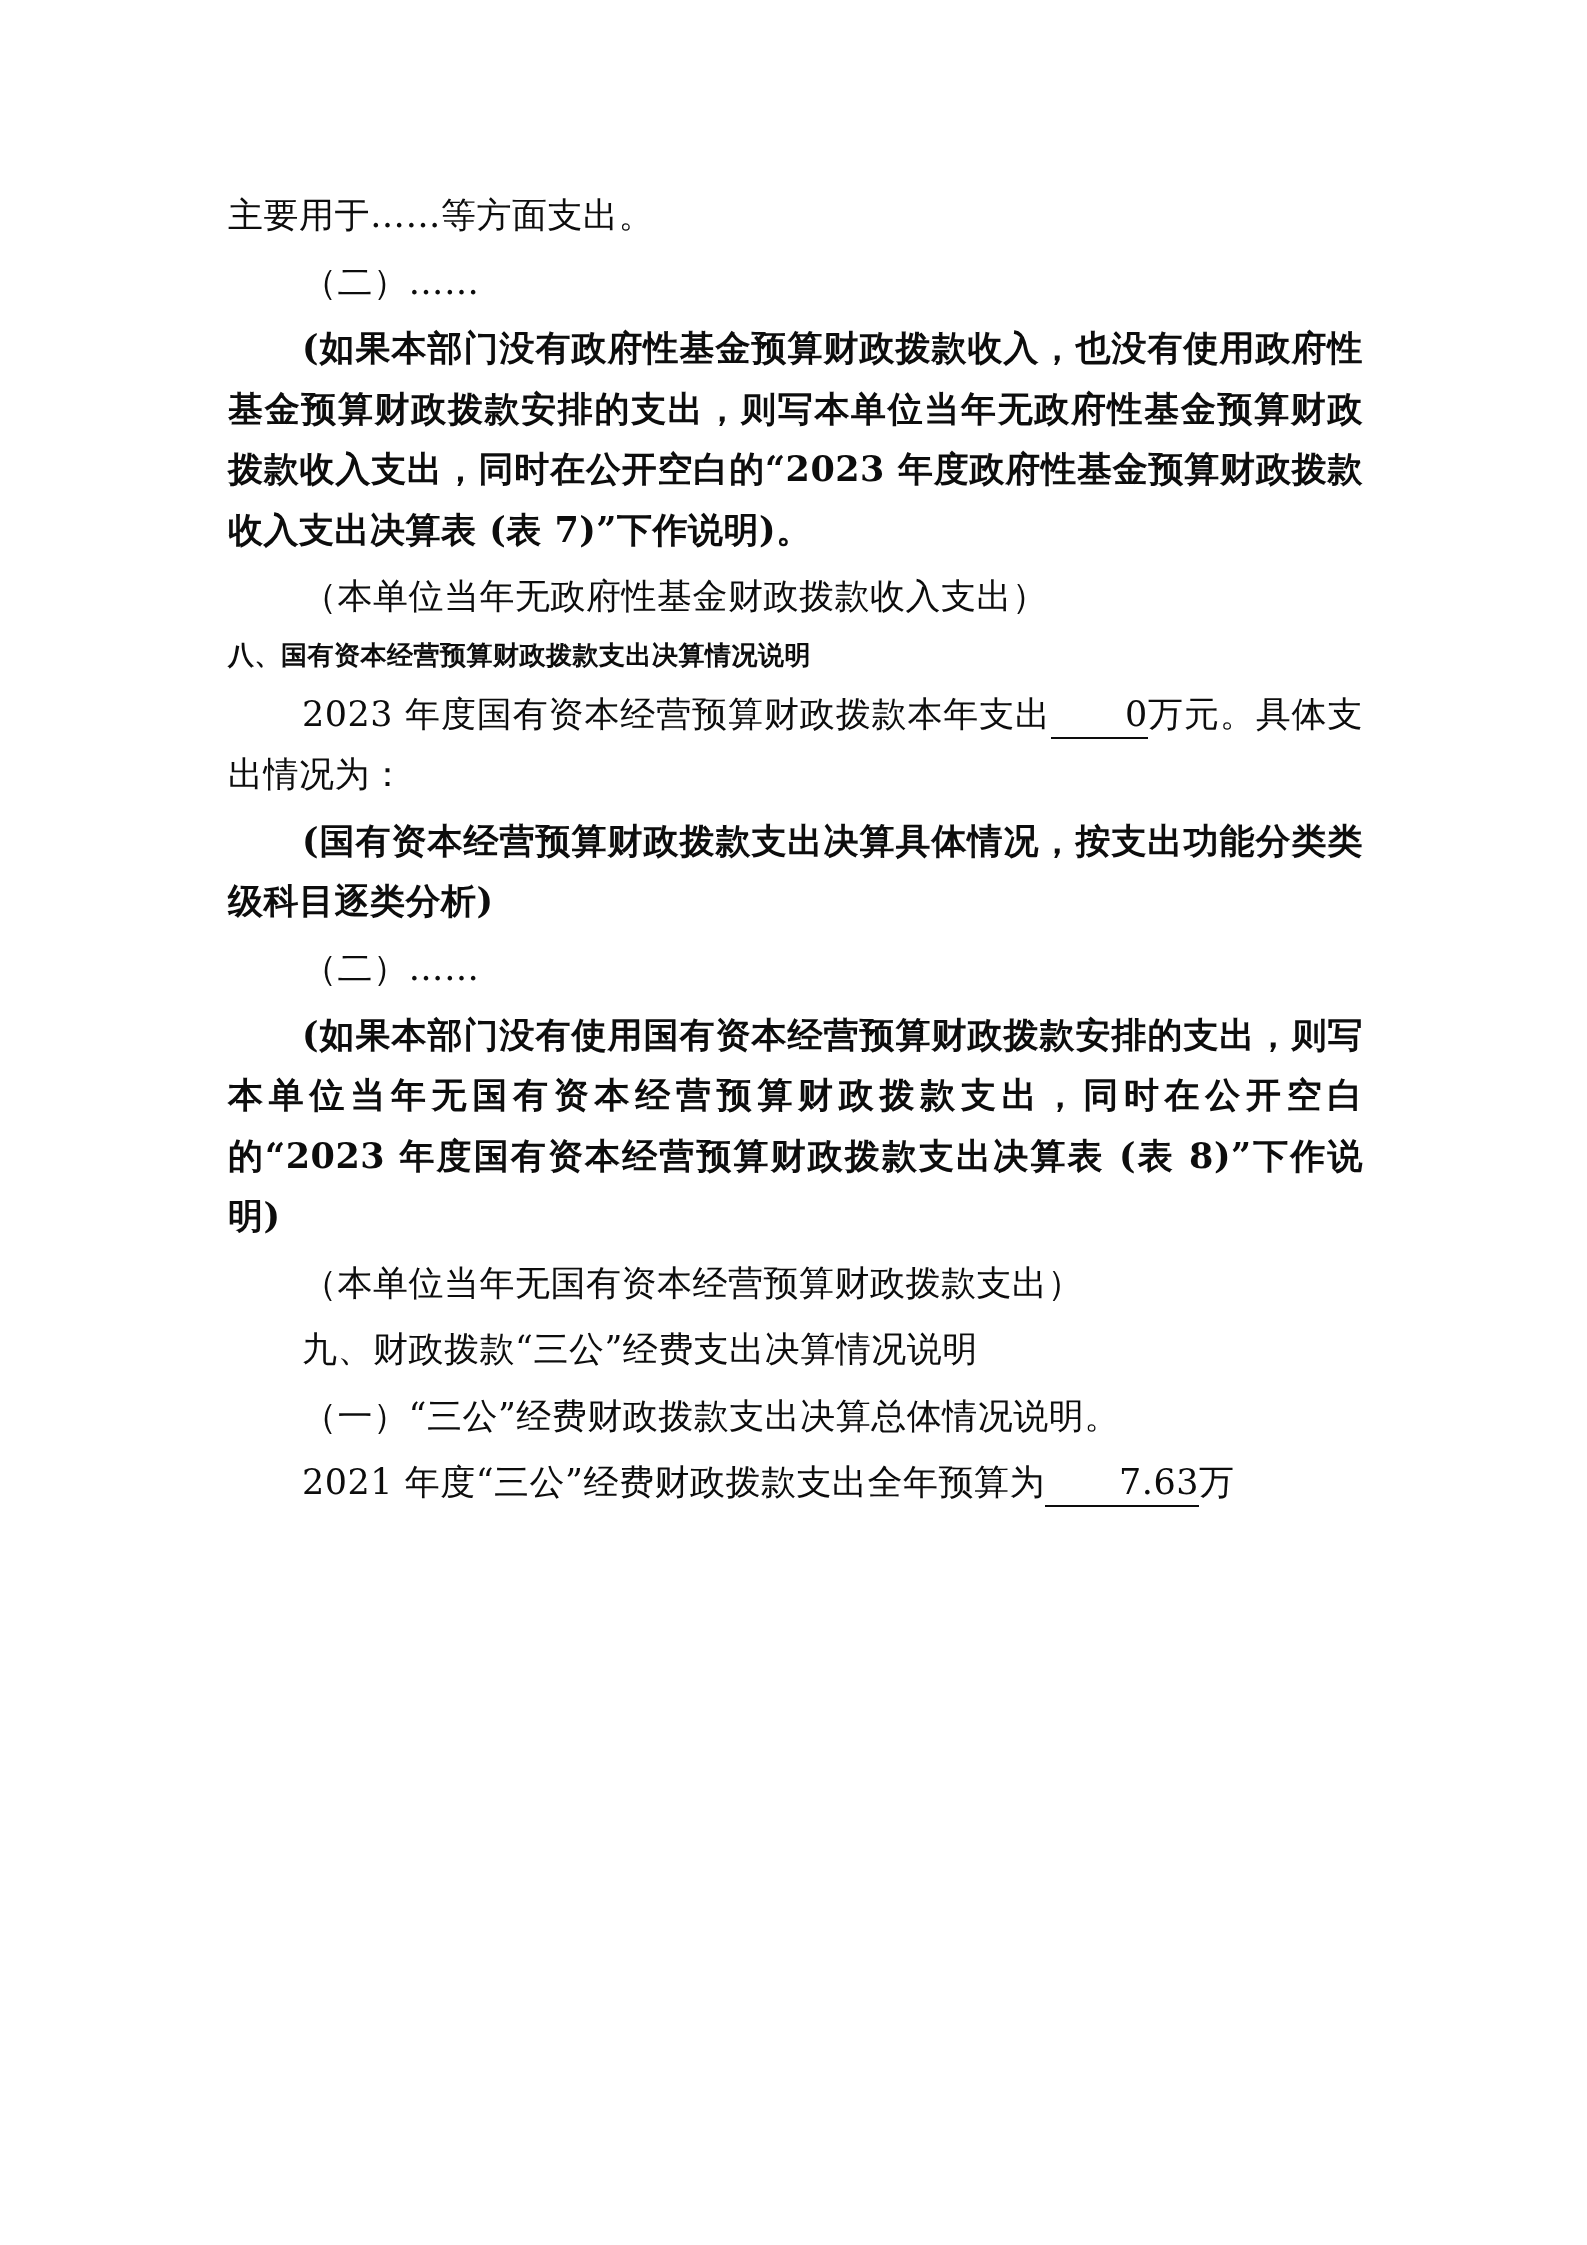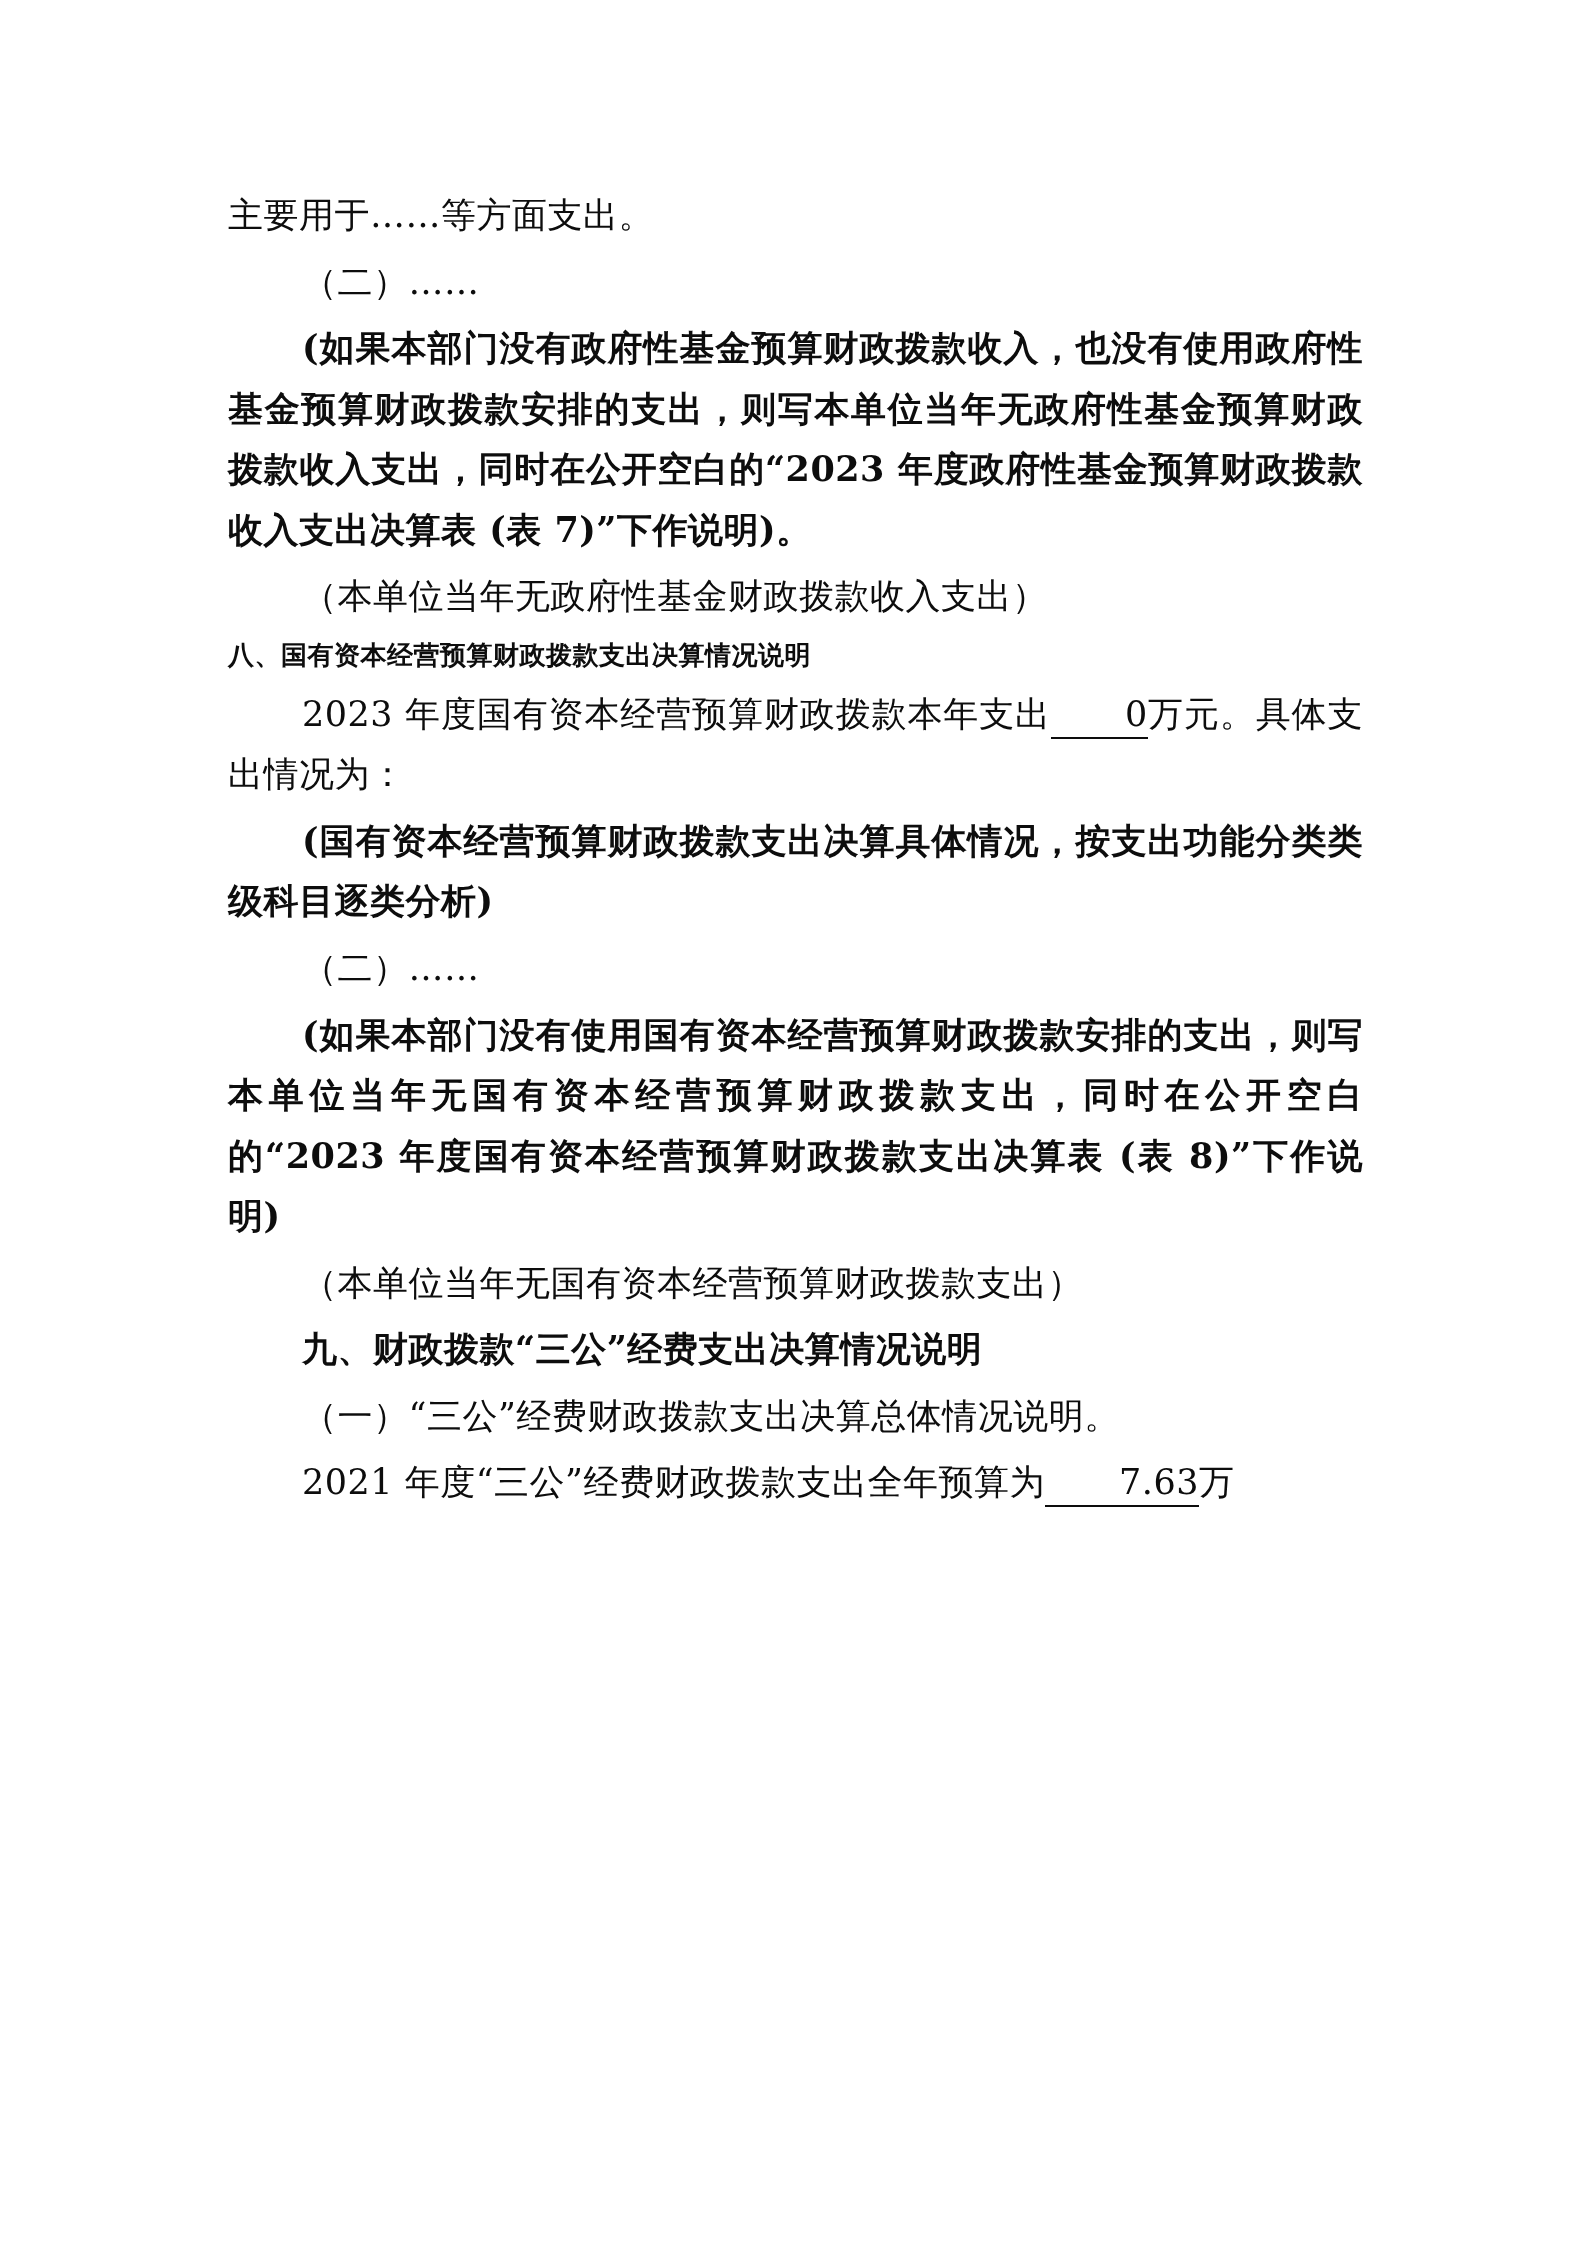--- a/index.html
+++ b/index.html
@@ -38,21 +38,21 @@
     font-weight: 700;
   }
   .heading {
     font-weight: 700;
     font-size: 26px;
     line-height: 1.73;
     margin: 0 0 6px 0;
     letter-spacing: 0.5px;
   }
   .heading-indent {
-    font-weight: 700;
+    font-weight: 400;
     font-size: 35px;
     line-height: 1.73;
     margin: 0 0 6px 0;
     letter-spacing: 0.5px;
     text-indent: 74px;
   }
   .blank {
     display: inline-block;
     min-width: 62px;
     text-align: center;

